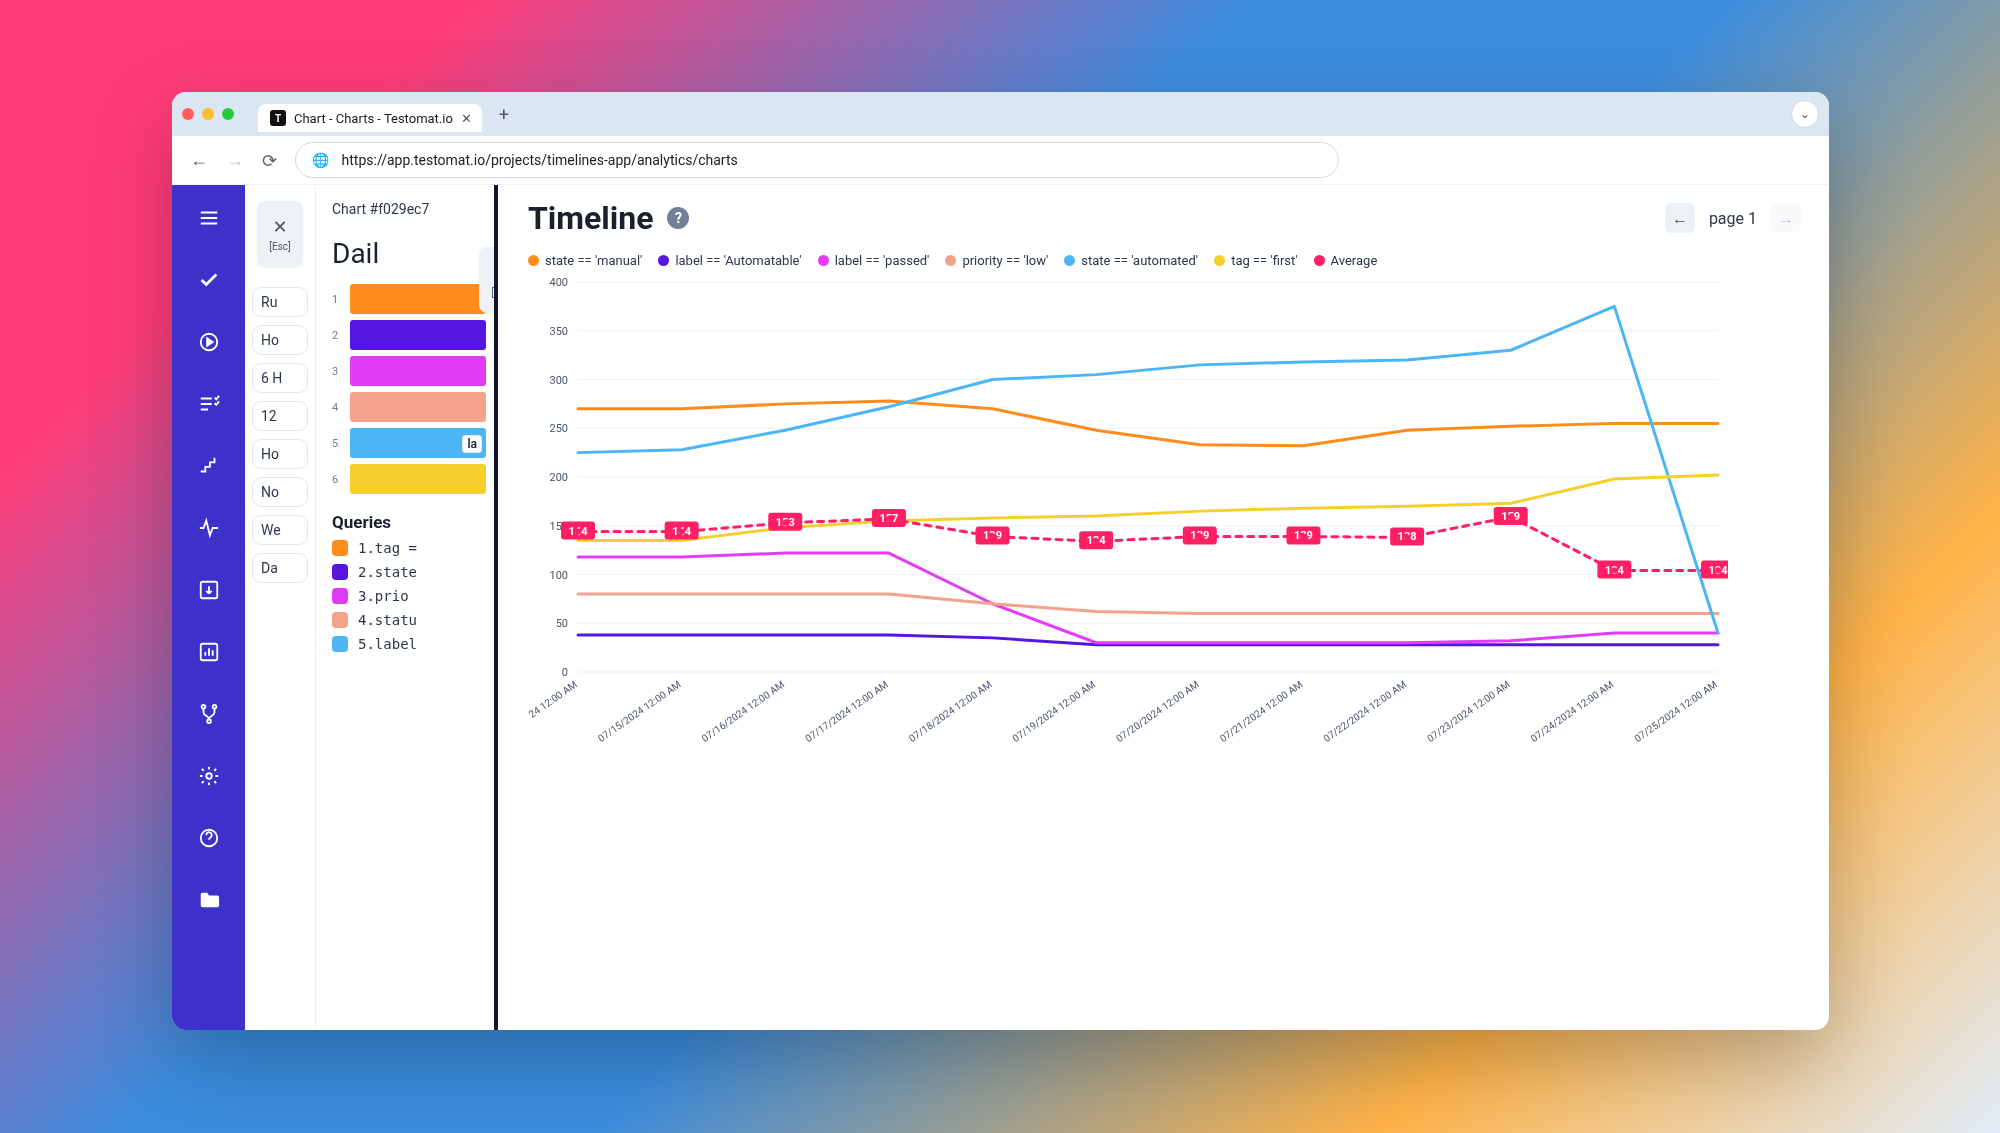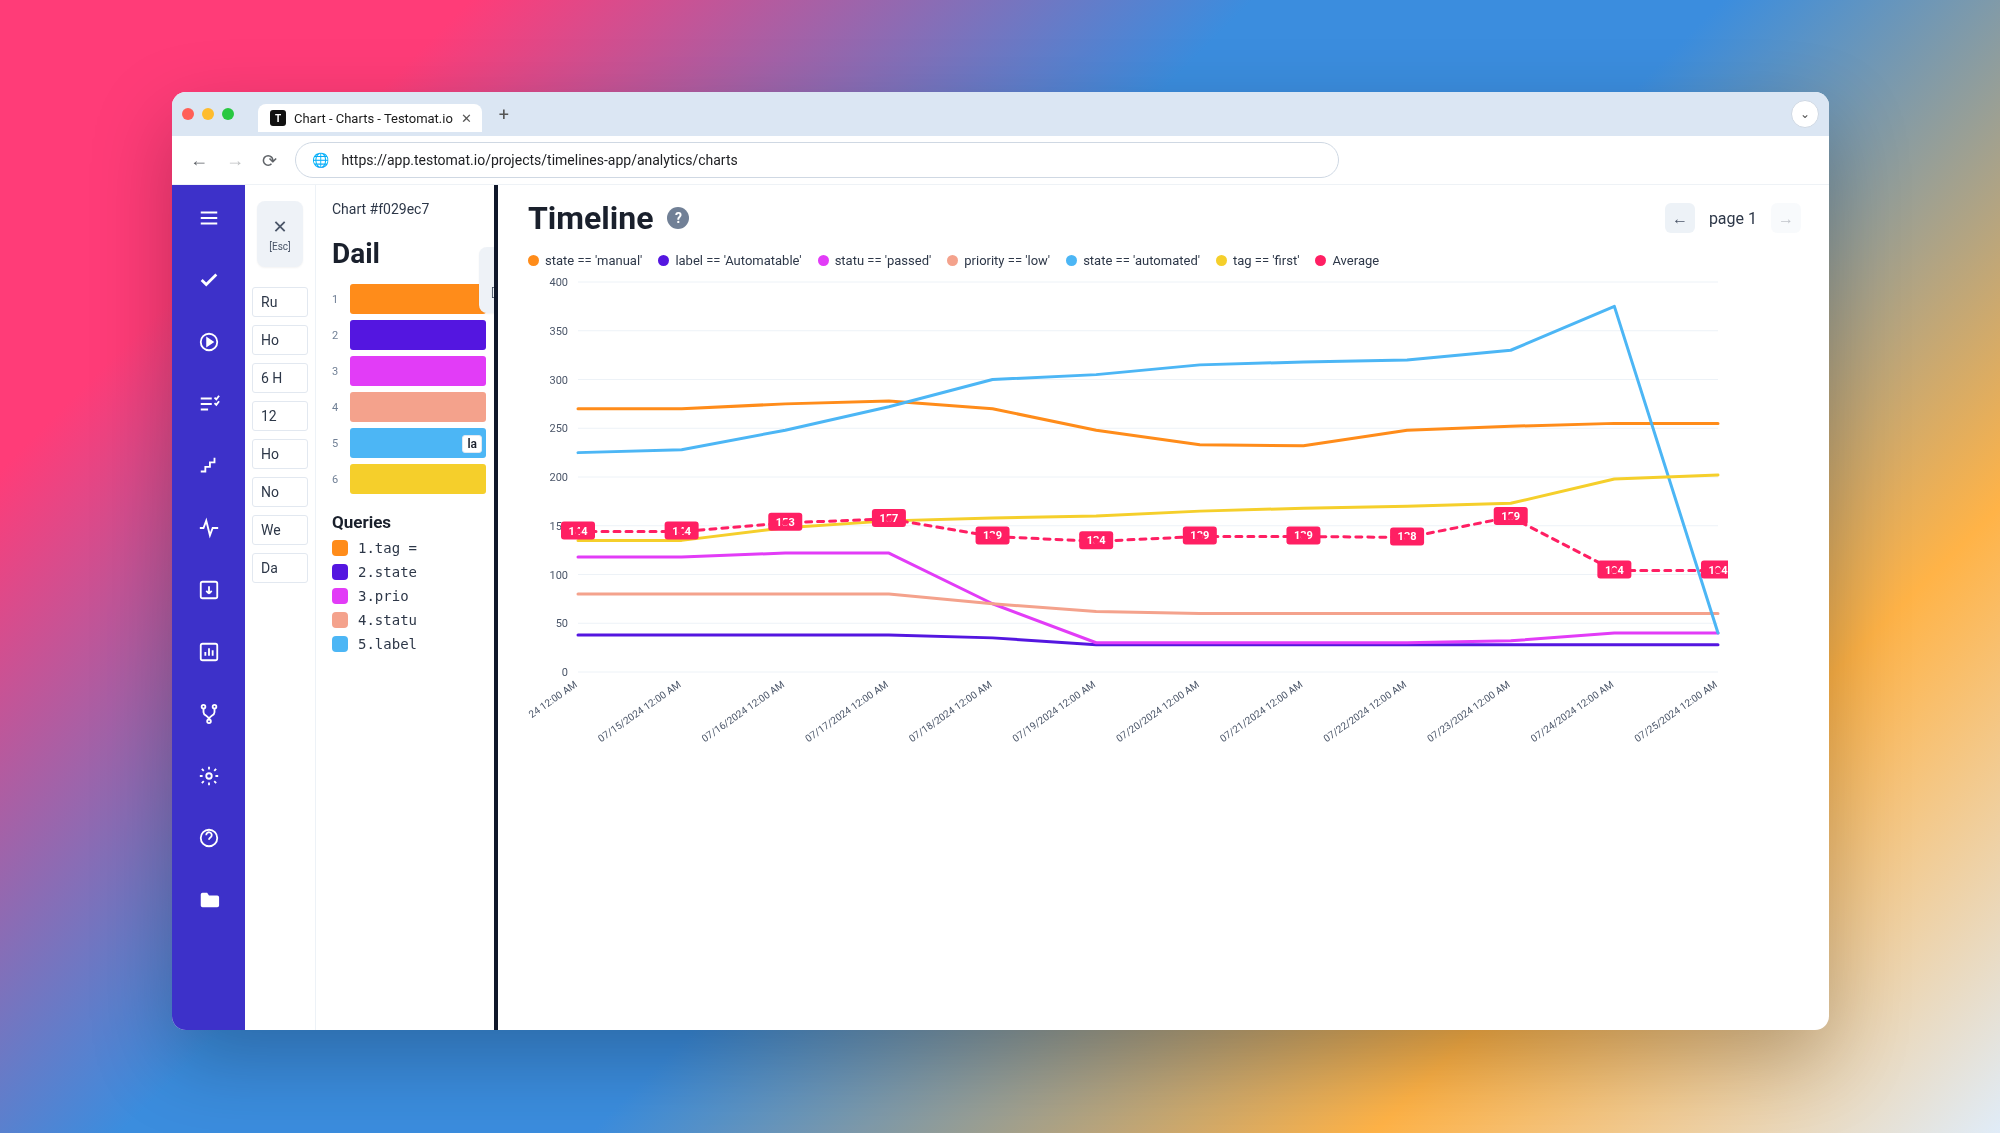--- a/index.html
+++ b/index.html
@@ -14,27 +14,27 @@
   .newtab{width:24px;height:24px;display:flex;align-items:center;justify-content:center;color:#555;font-size:18px;cursor:pointer}
   .chev{margin-left:auto;width:26px;height:26px;border-radius:50%;background:#fff;border:1px solid #cfd8e3;display:flex;align-items:center;justify-content:center;color:#555;font-size:12px}
   .addrbar{height:48px;display:flex;align-items:center;gap:18px;padding:0 18px;border-bottom:1px solid #eef2f6}
   .navicon{color:#5f6368;font-size:18px;cursor:pointer}
   .url{flex-basis:1010px;flex-grow:0;height:34px;border:1px solid #cfd8e3;border-radius:18px;display:flex;align-items:center;gap:12px;padding:0 16px;color:#202124;font-size:14px}
   .url .globe{color:#5f6368}
   .content{flex:1;display:flex;min-height:0}
   .sidenav{width:73px;background:#3d31c9;display:flex;flex-direction:column;align-items:center;padding-top:22px;gap:40px}
   .sidenav .ic{width:22px;height:22px;color:#fff;display:flex;align-items:center;justify-content:center}
   .panel{width:70px;background:#fff;border-right:1px solid #edf2f7;display:flex;flex-direction:column;align-items:center;padding-top:16px;gap:6px}
-  .chip{background:#fff;border:1px solid #e2e8f0;border-radius:3px;font-size:14px;color:#2d3748;padding:6px 8px;width:38px;text-align:left;overflow:hidden;white-space:nowrap}
+  .chip{background:#fff;border:1px solid #e2e8f0;border-radius:9px;font-size:14px;color:#2d3748;padding:6px 8px;width:38px;text-align:left;overflow:hidden;white-space:nowrap}
   .escbtn{width:46px;height:66px;border-radius:8px;background:#eef2f7;display:flex;flex-direction:column;align-items:center;justify-content:center;gap:4px;box-shadow:0 1px 2px rgba(0,0,0,.05)}
   .escbtn .x{font-size:18px;color:#4a5568}
   .escbtn .lbl{font-size:10px;color:#4a5568}
   .midcol{width:154px;background:#fff;border-right:4px solid #0f172a;padding:16px 8px 0 16px;position:relative;display:flex;flex-direction:column;overflow:hidden}
   .midcol .crumb{font-size:14px;color:#2d3748;white-space:nowrap}
-  .midcol h2{font-size:28px;font-weight:700;color:#1a202c;margin:20px 0 12px}
+  .midcol h2{font-size:28px;font-weight:400;color:#1a202c;margin:20px 0 12px}
   .swrows{display:flex;flex-direction:column;gap:6px;margin-top:2px}
   .swrow{display:flex;align-items:center;gap:10px}
   .swrow .n{font-size:11px;color:#718096;width:8px}
   .sw{flex:1;height:30px;border-radius:3px}
   .labband{position:relative}
   .labtag{position:absolute;right:4px;top:7px;font-size:12px;background:#fff;border:1px solid #e2e8f0;border-radius:3px;padding:1px 4px;color:#1a202c;font-weight:600}
   .qhead{margin-top:18px;font-size:17px;font-weight:700;color:#1a202c}
   .qlist{margin-top:8px;display:flex;flex-direction:column;gap:8px;font-family:ui-monospace,Menlo,monospace;font-size:14px;color:#2d3748}
   .qlist .row{display:flex;align-items:center;gap:10px;white-space:nowrap}
   .qlist .dot{width:16px;height:16px;border-radius:4px;flex-shrink:0}
@@ -249,21 +249,21 @@
             <div class="li">
               <span class="ld" style="background:#ff8c1a"></span>
               <span>state == 'manual'</span>
             </div>
             <div class="li">
               <span class="ld" style="background:#5416e0"></span>
               <span>label == 'Automatable'</span>
             </div>
             <div class="li">
               <span class="ld" style="background:#e23cf7"></span>
-              <span>statu == 'passed'</span>
+              <span>label == 'passed'</span>
             </div>
             <div class="li">
               <span class="ld" style="background:#f4a28c"></span>
               <span>priority == 'low'</span>
             </div>
             <div class="li">
               <span class="ld" style="background:#4cb6f5"></span>
               <span>state == 'automated'</span>
             </div>
             <div class="li">

